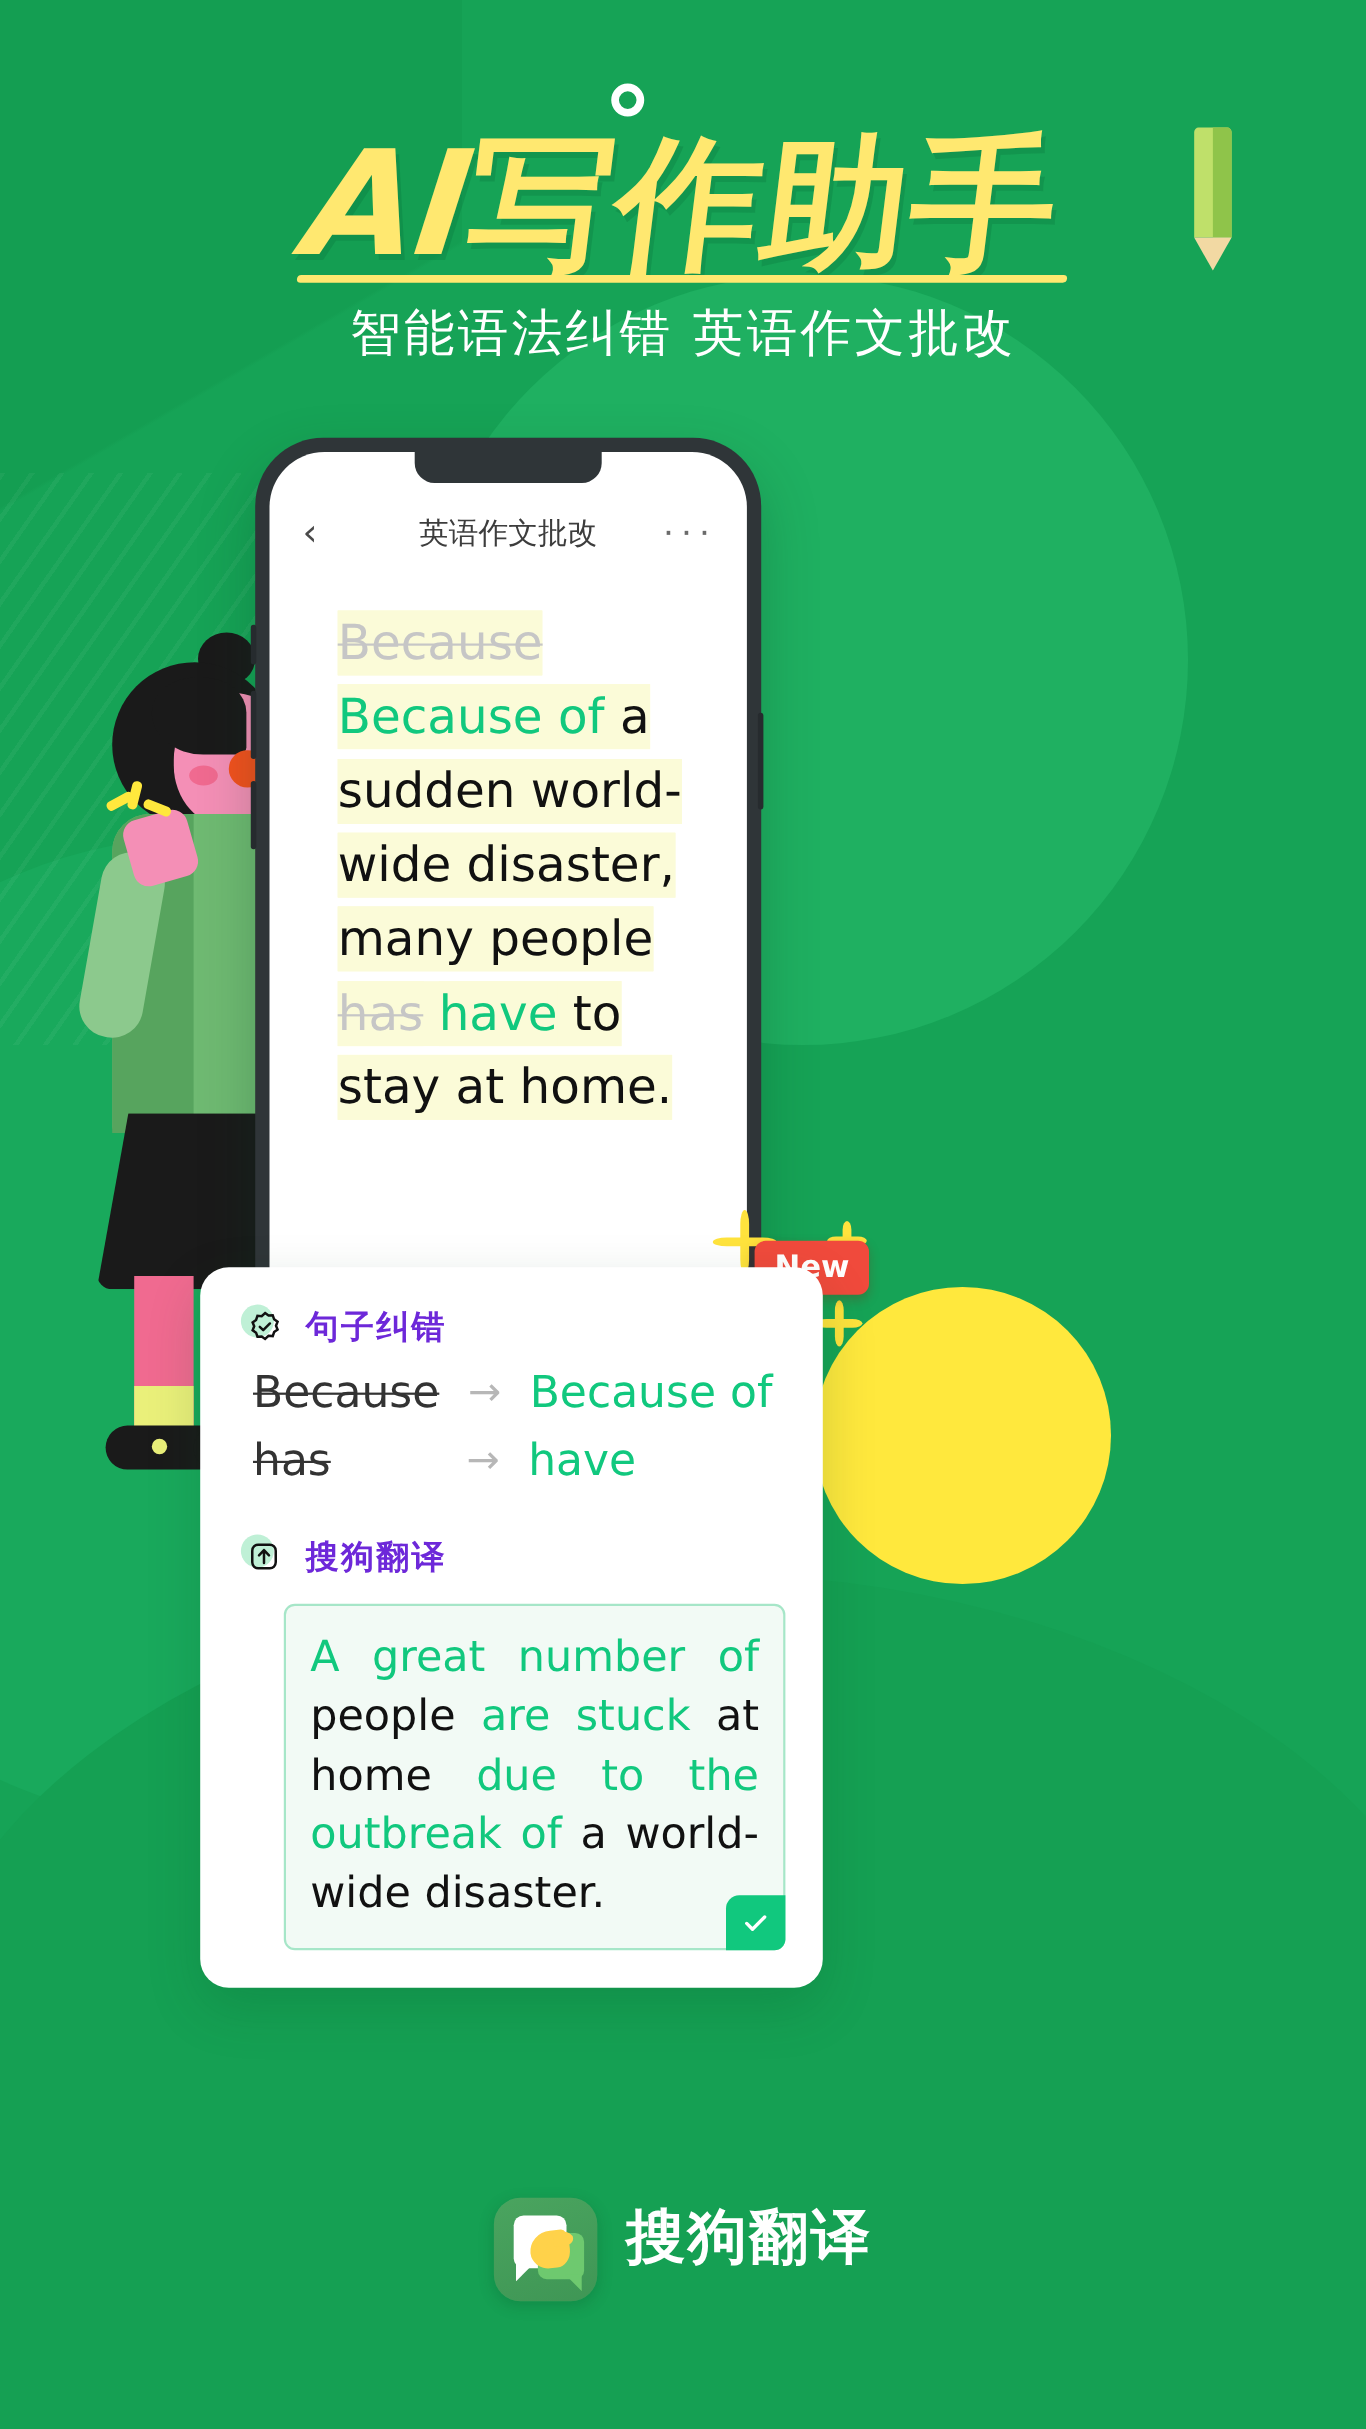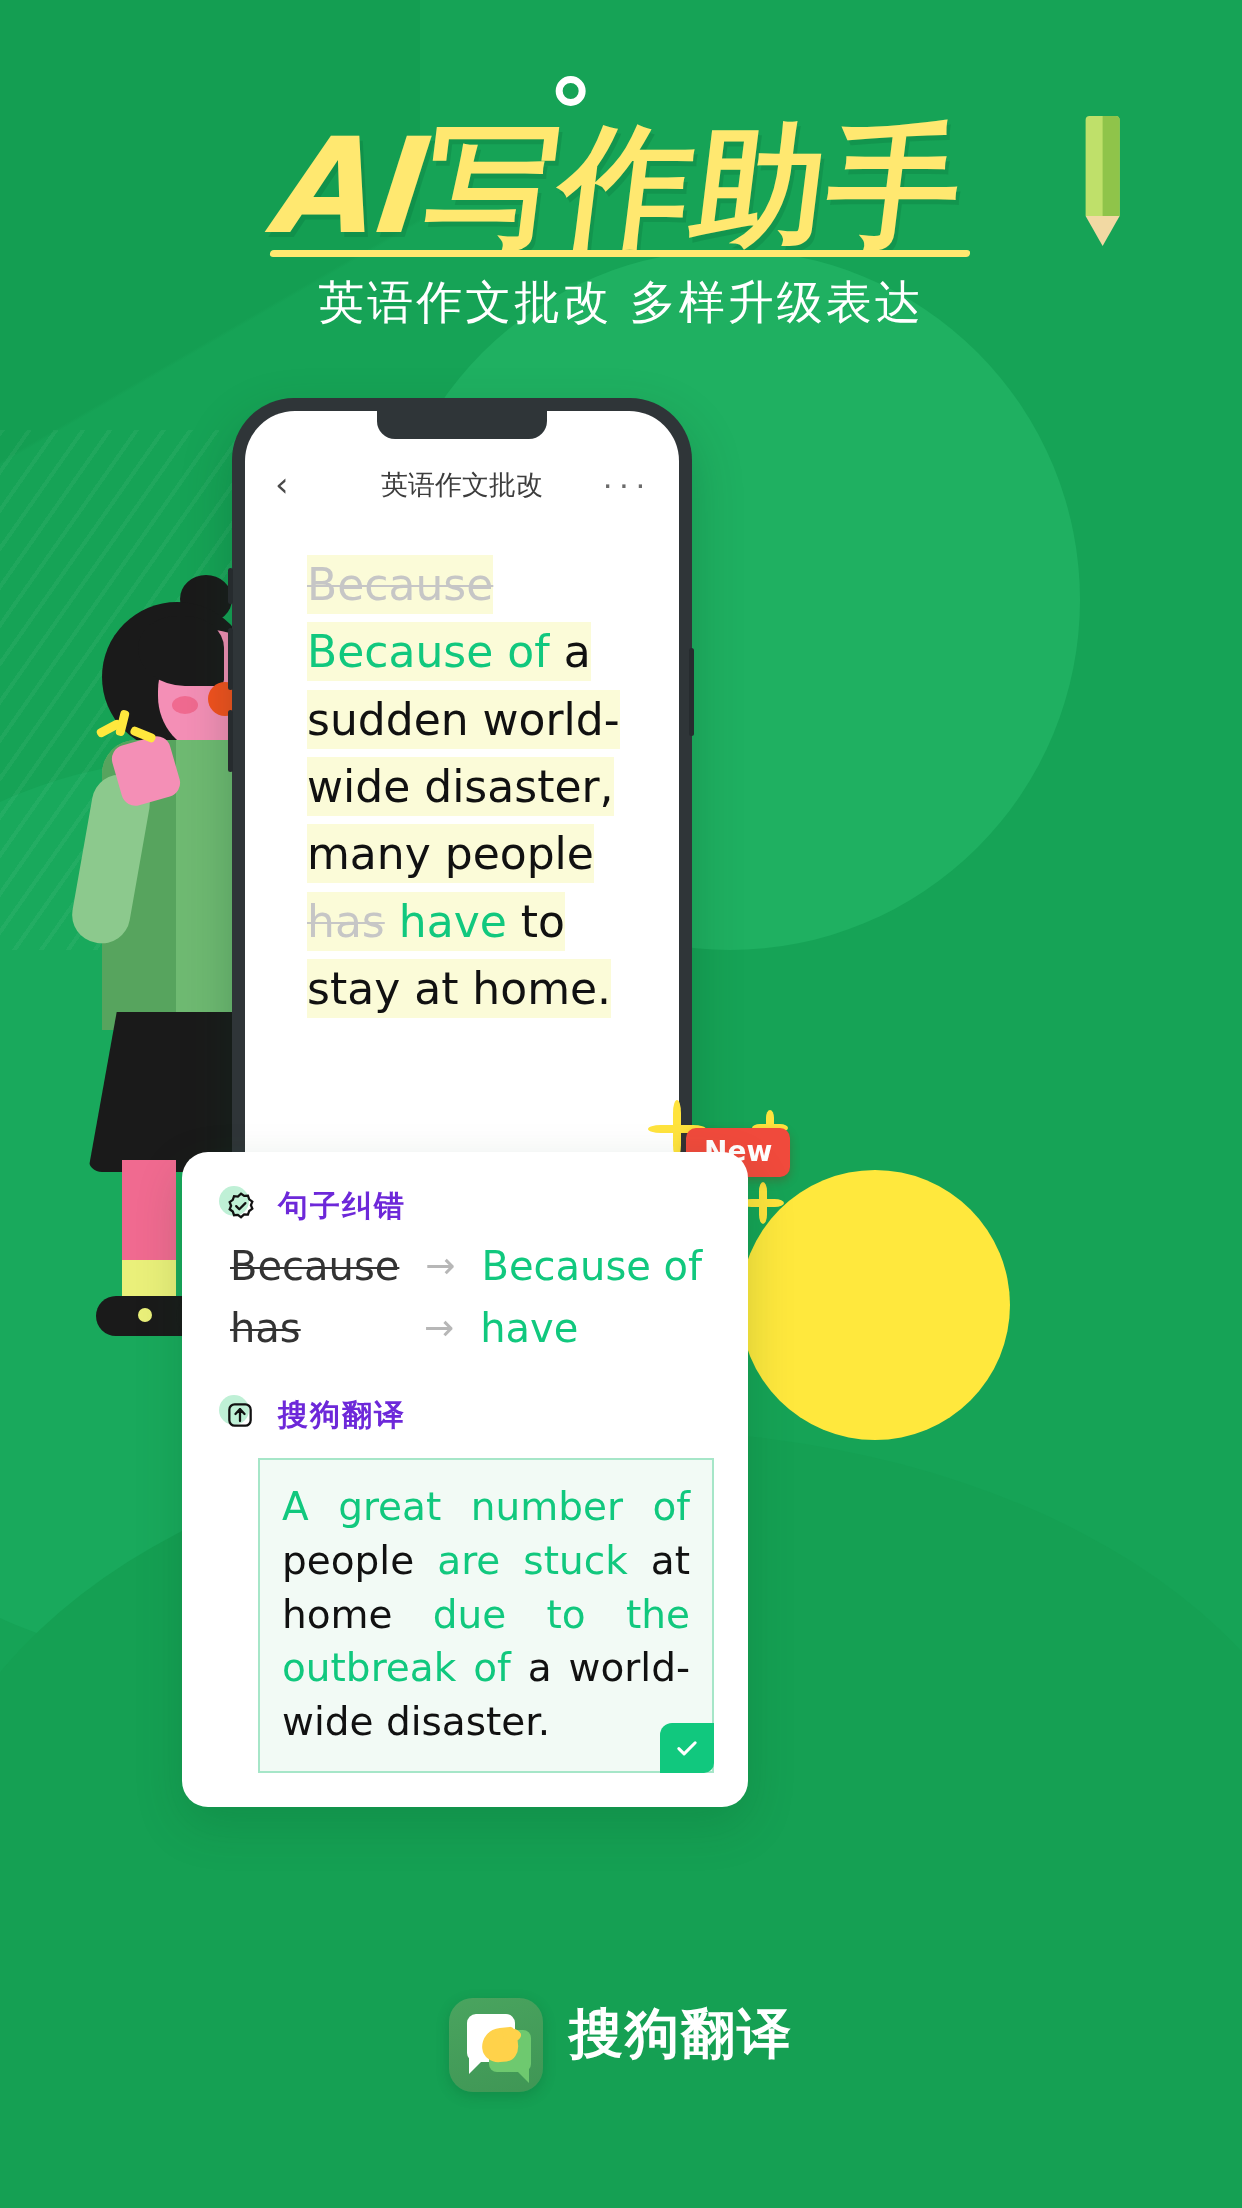--- a/index.html
+++ b/index.html
@@ -162,21 +162,21 @@
     font-family:"DejaVu Sans","Liberation Sans",sans-serif;
   }
   .fix-row{
     display:flex;align-items:center;margin:16px 0 0 48px;
     font-size:40px;font-family:"DejaVu Sans","Liberation Sans",sans-serif;
   }
   .fix-from{color:#333;text-decoration:line-through;text-decoration-thickness:2px;min-width:168px;}
   .fix-arrow{color:#b7b7b7;margin:0 26px;font-size:36px;line-height:1;}
   .fix-to{color:#11c87e;}
   .upgrade-box{
-    position:relative;margin:22px 34px 0 76px;border:2px solid #a6e6c8;border-radius:0;
+    position:relative;margin:22px 34px 0 76px;border:2px solid #a6e6c8;border-radius:10px;
     background:#f2faf5;padding:20px 22px 22px 22px;
     font-size:39px;line-height:1.38;color:#111;text-align:justify;
     font-family:"DejaVu Sans","Liberation Sans",sans-serif;
   }
   .upgrade-box .hl{color:#11c87e;}
   .accept-btn{
     position:absolute;right:-2px;bottom:-2px;width:54px;height:50px;
     background:#11c87e;border-radius:12px 0 10px 0;
     display:flex;align-items:center;justify-content:center;
   }
@@ -244,21 +244,21 @@
     <div class="headline">
       <span class="ai">AI</span><span>写作助手</span>
       <span class="headline-ring"></span>
       <span class="pencil">
         <span class="body"></span>
           <span class="tip"></span>
       </span>
     </div>
   </div>
   <div class="underline"></div>
-  <div class="subtitle">英语作文批改  多样升级表达</div>
+  <div class="subtitle">智能语法纠错  英语作文批改</div>
 
   <div class="character">
     <div class="ch-hairbun"></div>
     <div class="ch-hair"></div>
     <div class="ch-face"></div>
     <div class="ch-hairfront"></div>
     <div class="ch-cheek"></div>
     <div class="ch-nose"></div>
     <div class="ch-body"></div>
     <div class="ch-body-dark"></div>

